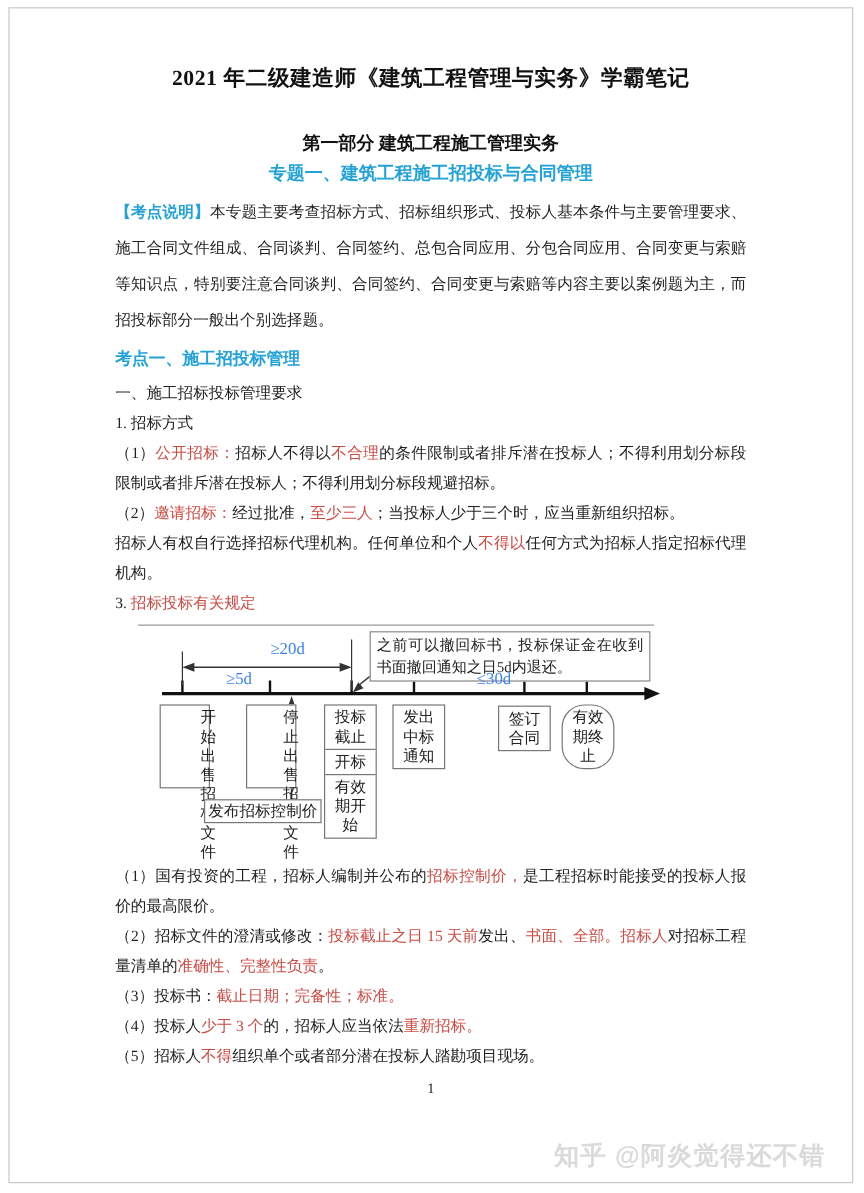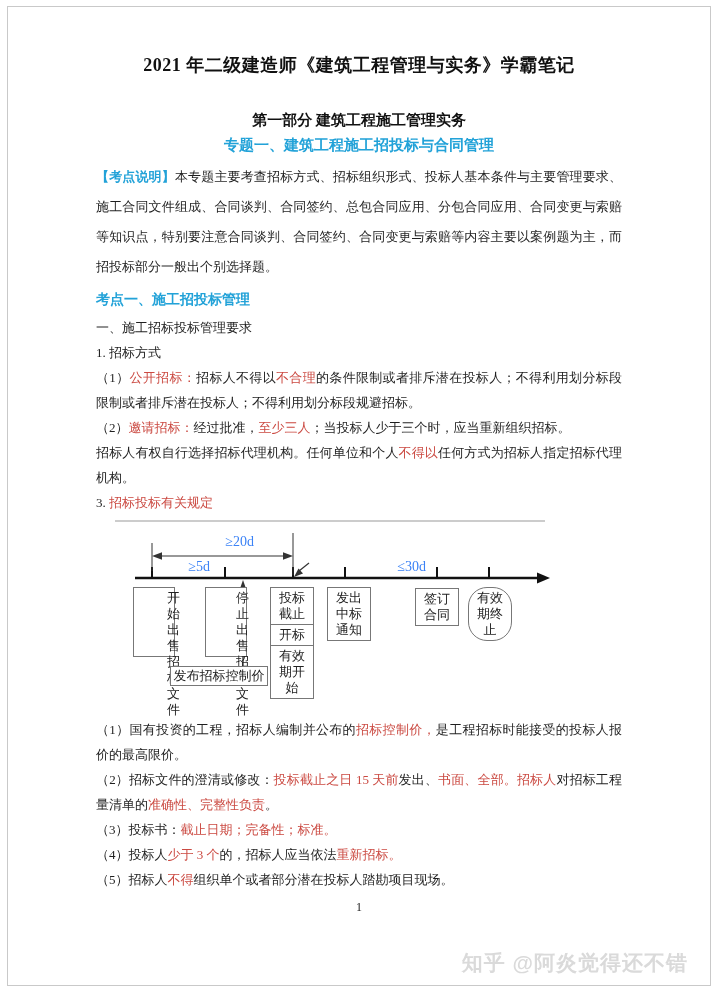--- a/index.html
+++ b/index.html
@@ -111,20 +111,21 @@
         <line x1="56" y1="24" x2="56" y2="52" stroke="#333" stroke-width="1"></line>
         <line x1="197" y1="14" x2="197" y2="56" stroke="#333" stroke-width="1"></line>
 
         <line x1="213" y1="44" x2="203" y2="52" stroke="#333" stroke-width="1.2"></line>
         <polygon points="198,58 202.5,49.5 207,54.5" fill="#333"></polygon>
 
         <line x1="147" y1="70" x2="147" y2="147" stroke="#333" stroke-width="1.3"></line>
         <polygon points="147,61 143.2,72 150.8,72" fill="#333"></polygon>
       </svg>
 
+      <div class="callout">之前可以撤回标书，投标保证金在收到书面撤回通知之日5d内退还。</div>
 
       <div class="dim d20">≥20d</div>
       <div class="dim d5">≥5d</div>
       <div class="dim d30">≤30d</div>
 
       <div class="fbox b1">开始出售招标文件</div>
       <div class="fbox b2">停止出售招标文件</div>
 
       <div class="fcol">
         <div class="fcell">投标截止</div>

